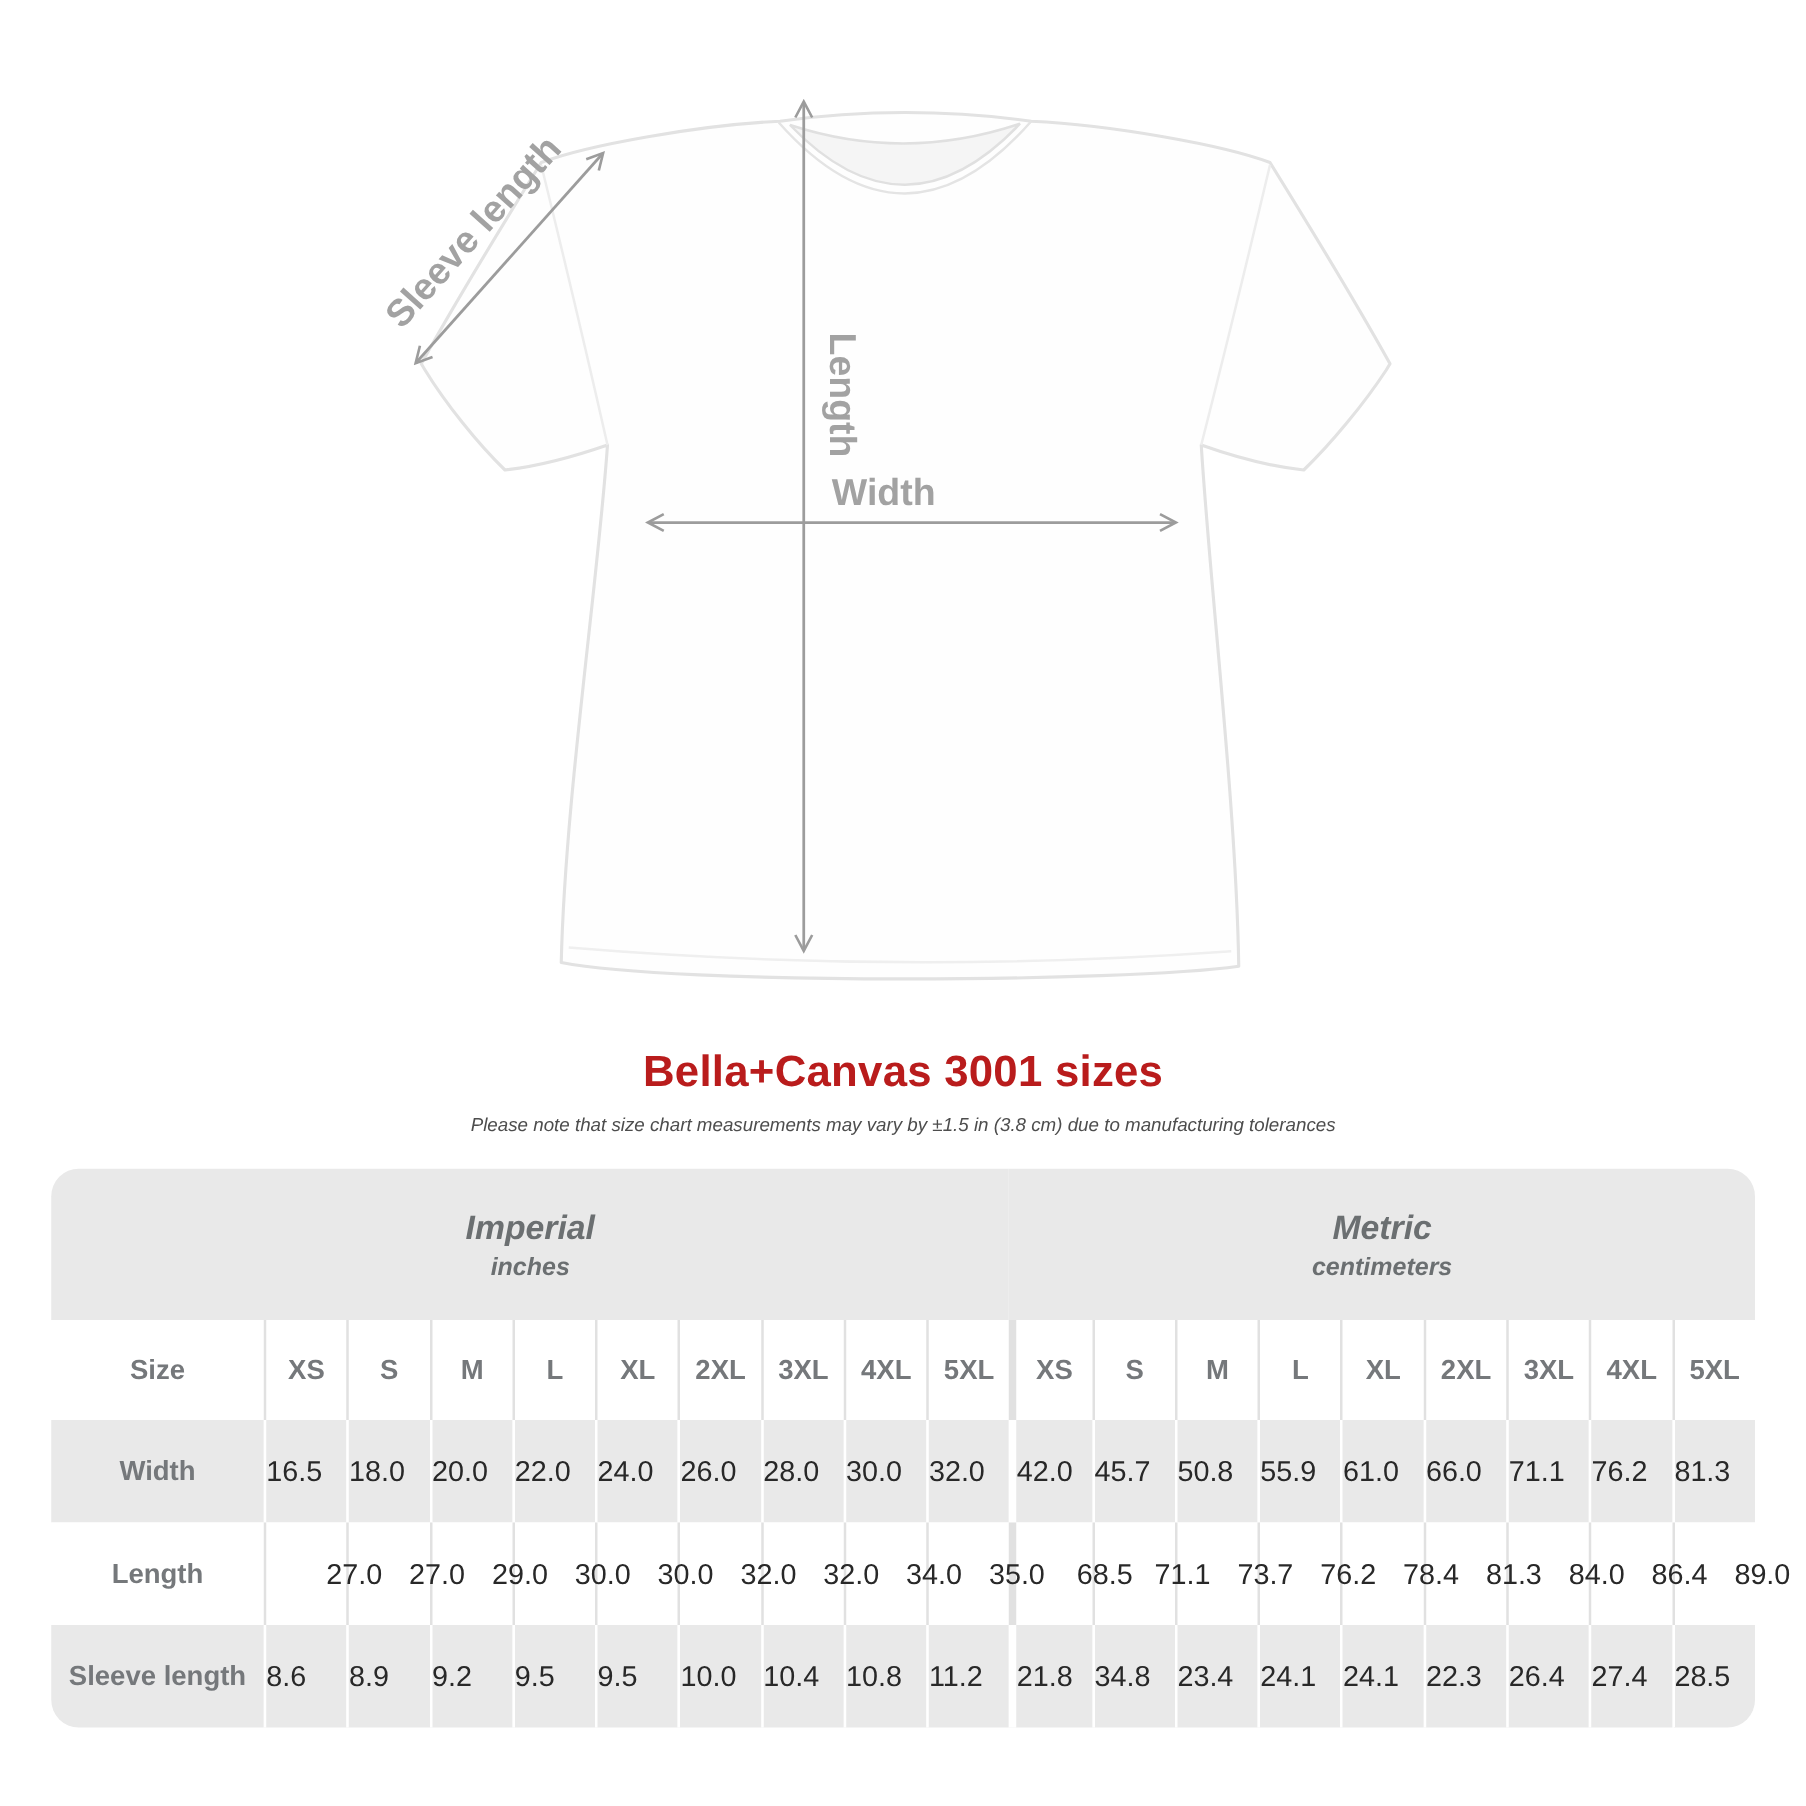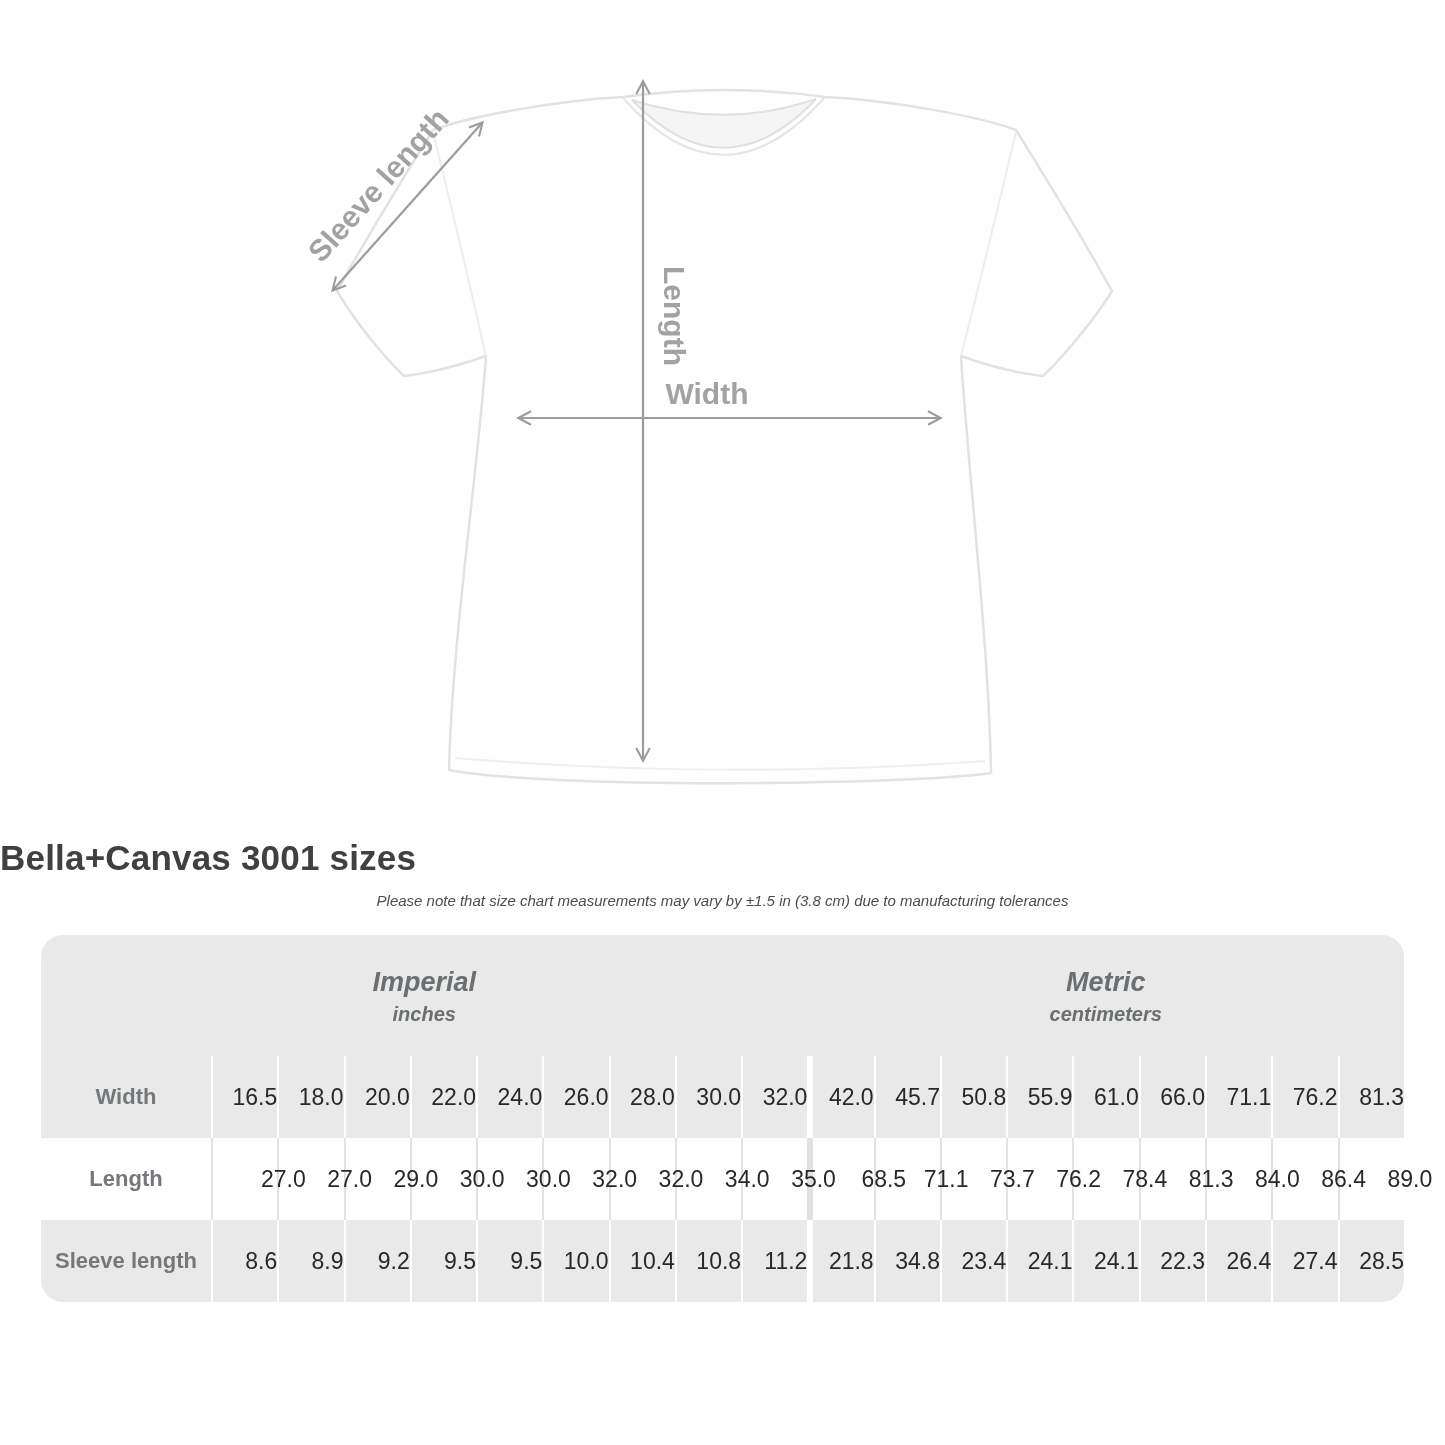--- a/index.html
+++ b/index.html
@@ -1,30 +1,30 @@
 <!DOCTYPE html>
 <html><head>
 <meta charset="utf-8">
 <style>
   html,body { margin:0; padding:0; background:#ffffff; }
   body { width:1445px; height:1445px; font-family:"Liberation Sans", sans-serif; overflow:hidden; }
   .fig { width:1445px; height:828px; }
   .fig svg { display:block; }
-  .title { font-size:35px; font-weight:bold; color:#404040; margin:10px 0 14px 0; letter-spacing:0.2px; }
+  .title { text-align:center; font-size:35px; font-weight:bold; color:#b91c1c; margin:10px 0 14px 0; letter-spacing:0.2px; }
   .subtitle { text-align:center; font-size:15px; font-style:italic; color:#4d4d4d; margin:0 0 26px 0; }
   table.sizechart { margin:0 auto; width:1363px; border-collapse:separate; border-spacing:0; table-layout:fixed; }
   table.sizechart col.labcol { width:170px; }
   .units th { background:#e9e9e9; height:121px; vertical-align:middle; padding:0; }
   .units th.left { border-radius:22px 0 0 0; }
   .units th.right { border-radius:0 22px 0 0; }
   .unit-main { font-size:27px; font-weight:bold; font-style:italic; color:#6b6f71; line-height:1.35; }
   .unit-sub { font-size:20px; font-style:italic; color:#6b6f71; line-height:1.3; }
   tr.sizes th { background:#ffffff; height:80px; font-size:22px; font-weight:bold; color:#75787b; text-align:center; vertical-align:middle; padding:0; }
   tbody th.rowlab { font-size:22px; font-weight:bold; color:#75787b; text-align:center; vertical-align:middle; padding:0; }
-  tbody td { height:82px; text-align:right; vertical-align:middle; font-size:23px; color:#282828; padding:0; }
+  tbody td { height:82px; text-align:left; vertical-align:middle; font-size:23px; color:#282828; padding:0; }
   tr.plain > * { background:#ffffff;padding-left:48px; }
   tr.stripe > * { background:#e9e9e9; }
   tr.sizes > *:not(:first-child),
   tr.plain > *:not(:first-child) { border-left:2px solid #e1e1e1; }
   tr.stripe > *:not(:first-child) { border-left:2px solid #ffffff; }
   tr.sizes > .mid, tr.plain > .mid { border-left-width:6px; }
   tr.stripe > .mid { border-left-width:6px; }
   tbody tr:last-child > *:first-child { border-radius:0 0 0 22px; }
   tbody tr:last-child > *:last-child { border-radius:0 0 22px 0; }
 </style>
@@ -109,20 +109,41 @@
   <thead>
     <tr class="units">
       <th class="left" colspan="10">
         <div class="unit-main">Imperial</div>
         <div class="unit-sub">inches</div>
       </th>
       <th class="right" colspan="9">
         <div class="unit-main">Metric</div>
         <div class="unit-sub">centimeters</div>
       </th>
+    </tr>
+    <tr class="sizes">
+      <th>Size</th>
+      <th>XS</th>
+      <th>S</th>
+      <th>M</th>
+      <th>L</th>
+      <th>XL</th>
+      <th>2XL</th>
+      <th>3XL</th>
+      <th>4XL</th>
+      <th>5XL</th>
+      <th class="mid">XS</th>
+      <th>S</th>
+      <th>M</th>
+      <th>L</th>
+      <th>XL</th>
+      <th>2XL</th>
+      <th>3XL</th>
+      <th>4XL</th>
+      <th>5XL</th>
     </tr>
   </thead>
   <tbody>
     <tr class="stripe">
       <th class="rowlab">Width</th>
       <td>16.5</td>
       <td>18.0</td>
       <td>20.0</td>
       <td>22.0</td>
       <td>24.0</td>

